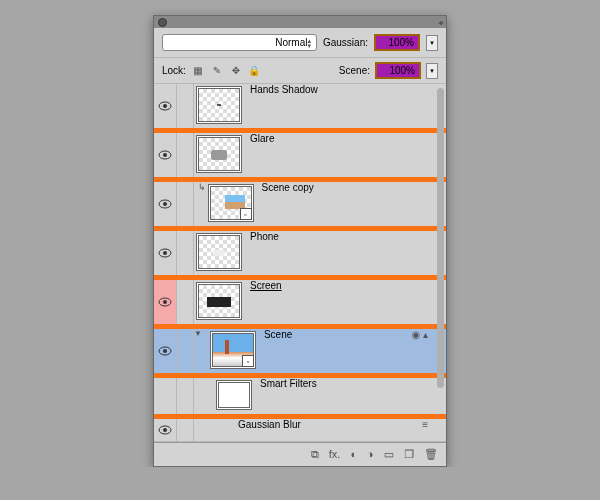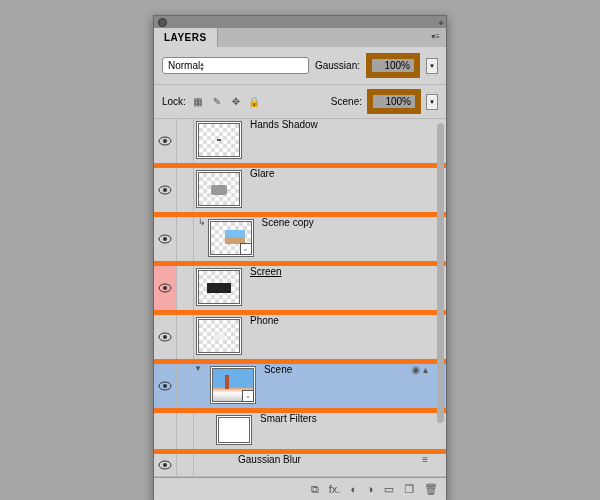--- a/index.html
+++ b/index.html
@@ -4,24 +4,24 @@
 <style>
 body{margin:0;background:#a6a6a6;font-family:"Lucida Grande",Arial,sans-serif;font-size:11px;display:flex;justify-content:center;align-items:flex-start;padding-top:15px}
 .panel{width:292px;background:#d3d3d3;border:1px solid #6a6a6a;box-shadow:0 3px 10px rgba(0,0,0,0.4)}
 .titlebar{height:12px;background:#888;display:flex;justify-content:space-between;align-items:center;padding:0 4px}
 .titlebar .dot{width:7px;height:7px;border-radius:50%;background:#555;border:1px solid #333}
 .titlebar .grip{font-size:8px;color:#555;letter-spacing:-2px}
 .tabs{display:flex;background:#b8b8b8}
 .tab{padding:4px 10px;background:#d3d3d3;border-right:1px solid #999;font-size:10px;font-weight:bold;letter-spacing:0.5px}
 .tabs .menu{margin-left:auto;padding:4px 6px;font-size:8px;color:#444}
 .row{display:flex;align-items:center;padding:6px 8px;border-bottom:1px solid #b8b8b8;gap:6px}
-.select{flex:1;background:#fff;border:1px solid #888;padding:2px 5px;border-radius:3px;display:flex;justify-content:flex-start;align-items:center;font-size:10px}
+.select{flex:1;background:#fff;border:1px solid #888;padding:2px 5px;border-radius:3px;display:flex;justify-content:flex-end;align-items:center;font-size:10px}
 .select .arrows{font-size:7px;color:#555;line-height:5px}
 .lbl{font-size:10px}
-.input{background:#a3a3a3;border:6px solid #a16207;padding:1px 4px;font-size:10px;width:34px;text-align:right}
+.input{background:#a21caf;border:2px solid #a16207;padding:1px 4px;font-size:10px;width:34px;text-align:right}
 .drop{width:10px;height:14px;border:1px solid #888;background:#eee;display:flex;align-items:center;justify-content:center;font-size:7px}
 .lock-row{display:flex;align-items:center;padding:4px 8px;gap:5px;border-bottom:1px solid #b8b8b8}
 .lock-ico{width:14px;height:14px;display:flex;align-items:center;justify-content:center;font-size:10px;color:#555}
 .layers{max-height:380px;overflow:hidden;position:relative}
 .layer{display:flex;align-items:flex-start;border-bottom:5px solid #f97316;min-height:44px}
 .layer.sel{background:#9fbce0}
 .eye{width:22px;display:flex;justify-content:center;align-items:center;border-right:1px solid #b8b8b8;align-self:stretch}
 .eye.hl{background:#f5a9a9}
 .eye svg{width:14px;height:10px}
 .link-col{width:16px;border-right:1px solid #b8b8b8;align-self:stretch}
@@ -53,24 +53,20 @@
 .mask-thumb{width:30px;height:24px;background:#fff;border:1px solid #666;box-shadow:0 0 0 1px #fff,0 0 0 2px #666;margin:4px}
 </style>
 </head>
 <body>
 
 <div class="panel">
   <div class="titlebar">
     <span class="dot"></span>
     <span class="grip">◂▸</span>
   </div>
-  <div class="tabs">
-    <div class="tab">LAYERS</div>
-    <div class="menu">▾≡</div>
-  </div>
 
   <div class="row">
     <div class="select">
       <span>Normal</span>
       <span class="arrows">▴<br>▾</span>
     </div>
     <span class="lbl">Gaussian:</span>
     <span class="input">100%</span>
     <span class="drop">▾</span>
   </div>
@@ -128,45 +124,45 @@
       <div class="link-col"></div>
       <span style="font-size:9px;color:#555;margin-left:4px">↳</span>
       <div class="thumb trans double">
           <div class="obj copy-obj"></div>
           <div class="corner-badge">▫</div>
         </div>
       <span class="lname">Scene copy</span>
     </div>
 
     <div class="layer">
+      <div class="eye">
+          <svg viewBox="0 0 14 10">
+            <ellipse cx="7" cy="5" rx="6" ry="4" fill="none" stroke="#333"></ellipse>
+            <circle cx="7" cy="5" r="2" fill="#333"></circle>
+          </svg>
+        </div>
+      <div class="link-col"></div>
+      <div class="thumb trans double">
+          <div class="obj phone-obj"></div>
+        </div>
+      <span class="lname">Phone</span>
+    </div>
+
+    <div class="layer">
       <div class="eye hl">
           <svg viewBox="0 0 14 10">
             <ellipse cx="7" cy="5" rx="6" ry="4" fill="none" stroke="#333"></ellipse>
             <circle cx="7" cy="5" r="2" fill="#333"></circle>
           </svg>
         </div>
       <div class="link-col"></div>
       <div class="thumb trans double">
           <div class="obj screen-obj"></div>
         </div>
       <span class="lname link">Screen</span>
-    </div>
-
-    <div class="layer">
-      <div class="eye">
-          <svg viewBox="0 0 14 10">
-            <ellipse cx="7" cy="5" rx="6" ry="4" fill="none" stroke="#333"></ellipse>
-            <circle cx="7" cy="5" r="2" fill="#333"></circle>
-          </svg>
-        </div>
-      <div class="link-col"></div>
-      <div class="thumb trans double">
-          <div class="obj phone-obj"></div>
-        </div>
-      <span class="lname">Phone</span>
     </div>
 
     <div class="layer sel">
       <div class="eye">
           <svg viewBox="0 0 14 10">
             <ellipse cx="7" cy="5" rx="6" ry="4" fill="none" stroke="#333"></ellipse>
             <circle cx="7" cy="5" r="2" fill="#333"></circle>
           </svg>
         </div>
       <div class="link-col"></div>

